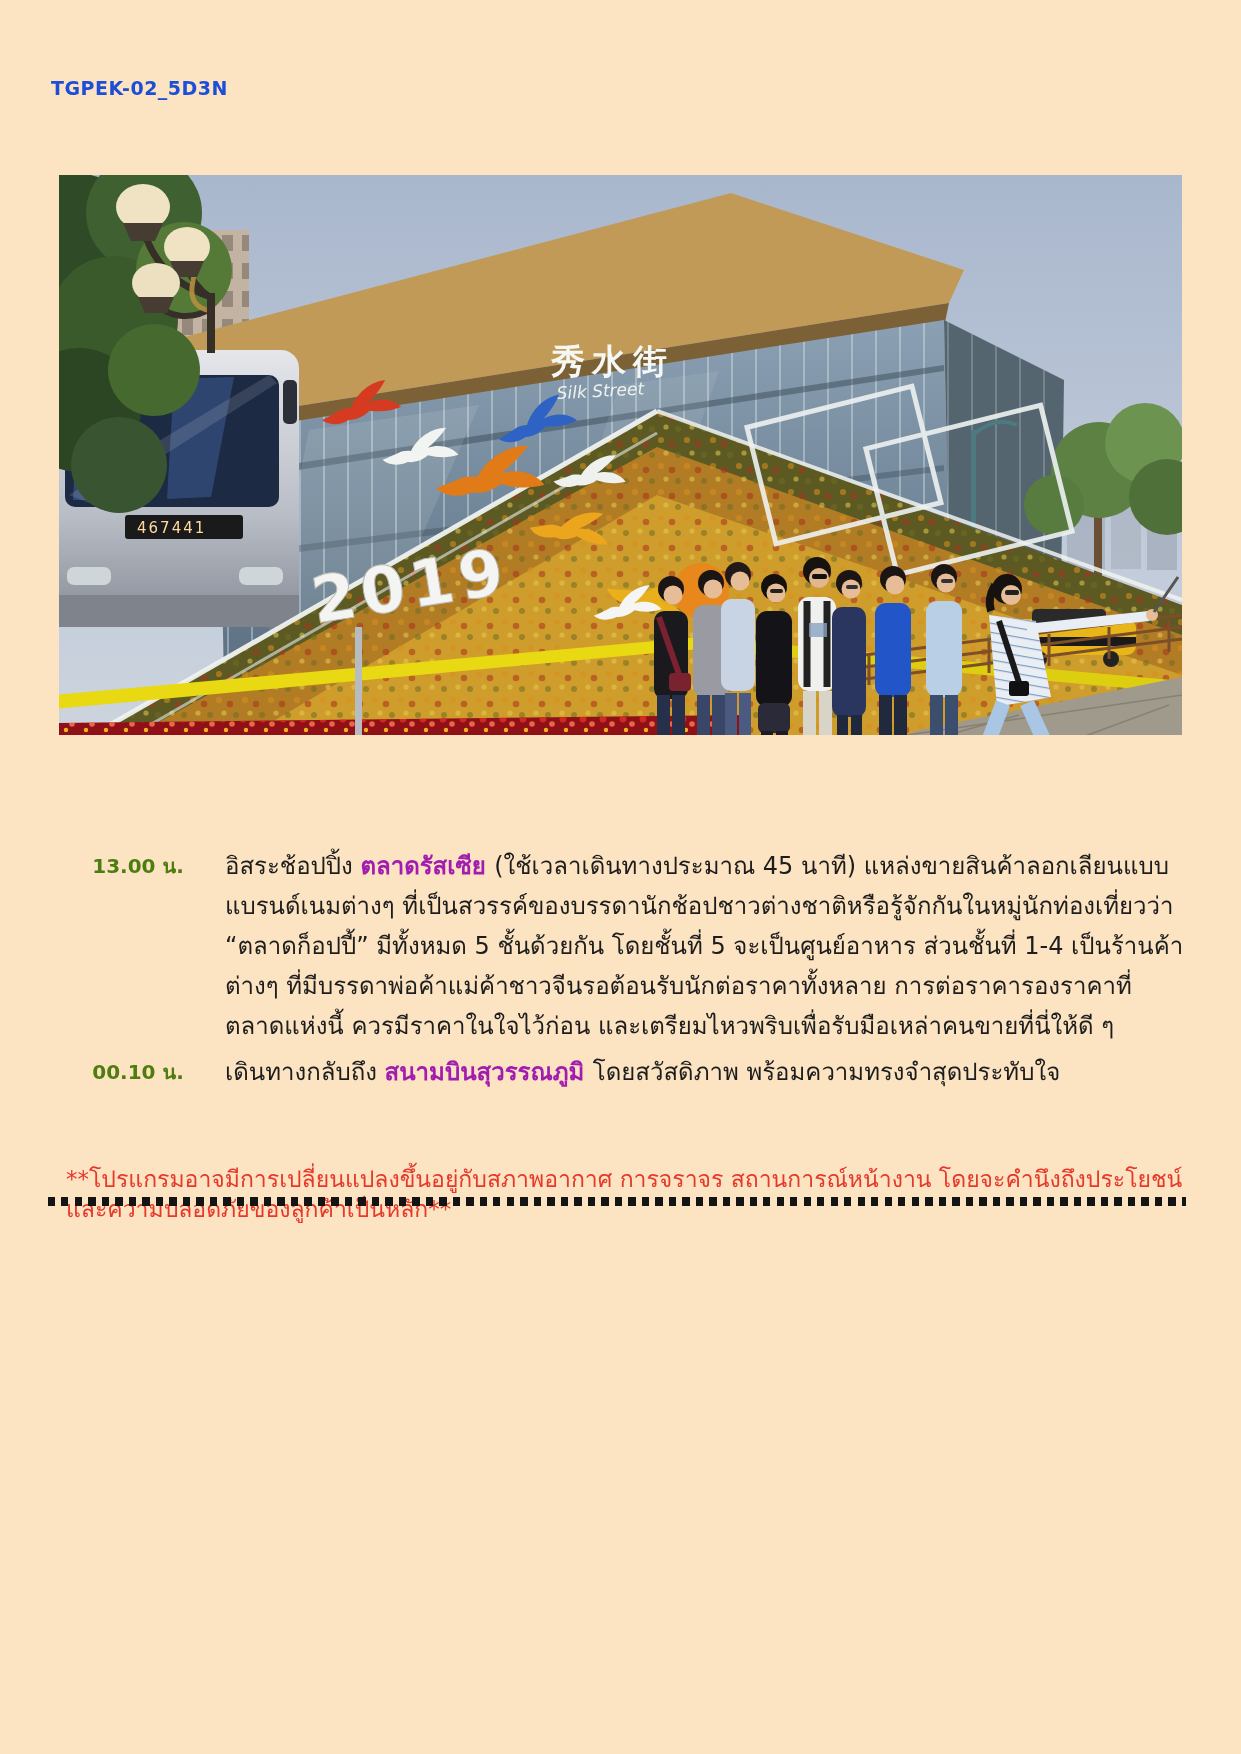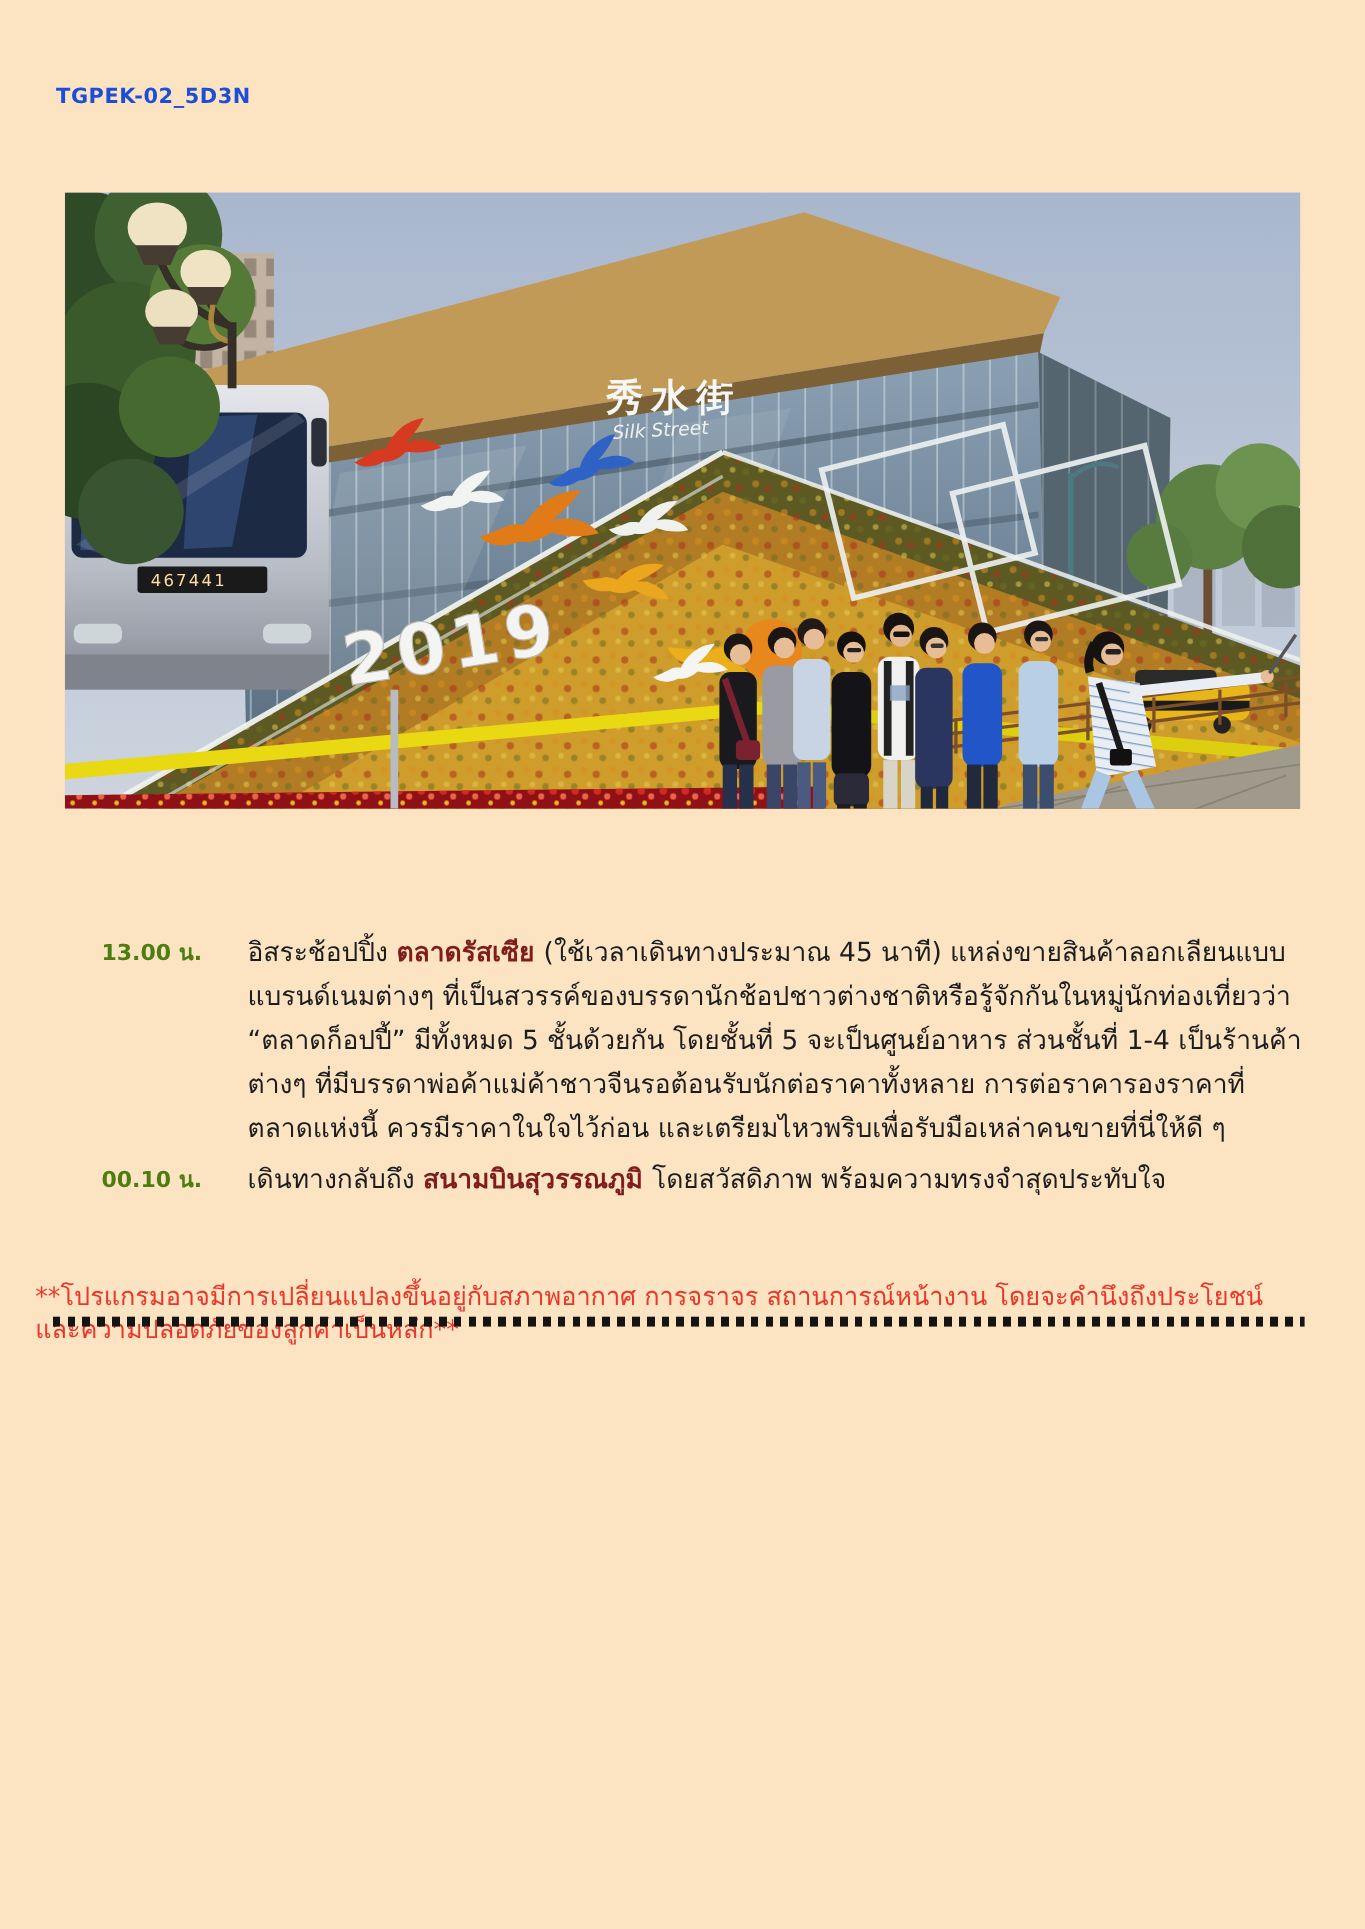--- a/index.html
+++ b/index.html
@@ -25,23 +25,23 @@
   }
   .entry{display:flex;margin-bottom:6px;}
   .entry .time{
     width:174px;flex:0 0 174px;
     font-size:20px;font-weight:700;line-height:40px;color:#4d7c0f;text-align:center;
   }
   .entry .desc{
     flex:1;font-size:24px;line-height:40px;color:#1d1d1d;
     text-align:left;
   }
-  .entry .desc b{font-weight:700;color:#7f1d1d;}
+  .entry .desc b{font-weight:700;color:#a21caf;}
   .disclaimer{
-    position:absolute;left:32px;top:1164px;width:1140px;
+    position:absolute;left:66px;top:1164px;width:1140px;
     font-size:23px;line-height:30px;color:#e6382b;font-weight:500;
   }
   .dotted-line{
     position:absolute;left:48px;top:1197px;width:1138px;height:9px;
     background:repeating-linear-gradient(to right,#141414 0 7px,transparent 7px 13.5px);
   }
 </style>
 </head>
 <body>
 

